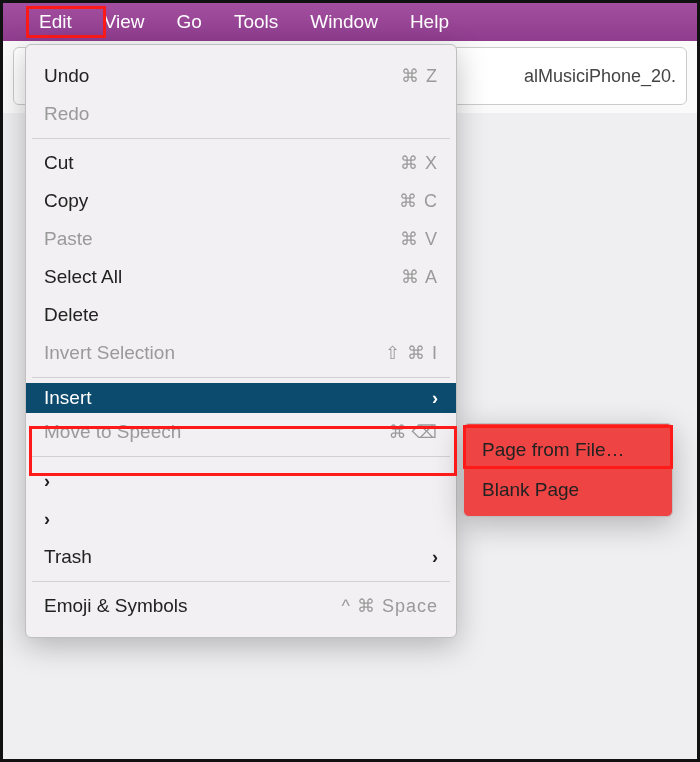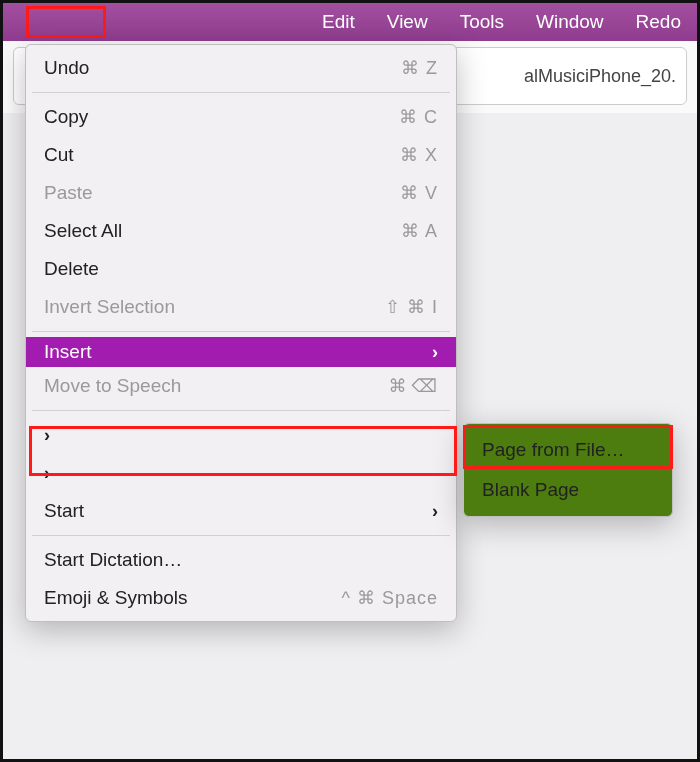--- a/index.html
+++ b/index.html
@@ -14,21 +14,20 @@
     position: relative;
     border: 3px solid #111;
   }
 
   
   .menubar {
     height: 38px;
     background: linear-gradient(#a34fa0,#8f3c8e);
     display: flex;
     align-items: stretch;
-    justify-content: flex-end;
   }
   .menubar .mspacer { width: 20px; }
   .menubar .mitem {
     color: #fff;
     font-size: 19px;
     padding: 0 16px;
     display: flex;
     align-items: center;
     white-space: nowrap;
   }
@@ -67,21 +66,21 @@
   
   .dropdown {
     position: absolute;
     top: 41px;
     left: 22px;
     width: 432px;
     background: #f2f0f2;
     border: 1px solid #bfbfbf;
     border-radius: 6px;
     box-shadow: 0 8px 30px rgba(0,0,0,0.25);
-    padding: 4px 0;
+    padding: 12px 0;
   }
   .dropdown .row {
     height: 38px;
     padding: 0 18px 0 18px;
     display: flex;
     align-items: center;
     color: #222;
     font-size: 19px;
   }
   .dropdown .row.disabled { color: #9a9a9a; }
@@ -92,21 +91,21 @@
     background: #d2d0d2;
     margin: 5px 6px;
   }
   .dropdown .row .chev {
     font-size: 18px;
     color: #222;
     font-weight: 600;
   }
 
   .dropdown .row.sel {
-    background: #a21caf;
+    background: #0c4a6e;
     color: #fff;
     height: 30px;
     justify-content: space-between;
   }
   .dropdown .row.sel .chev { color: #fff; }
 
   .insert-highlight {
     position: absolute;
     top: 423px;
     left: 26px;
@@ -116,21 +115,21 @@
     pointer-events: none;
     z-index: 5;
   }
 
   
   .submenu {
     position: absolute;
     top: 420px;
     left: 460px;
     width: 210px;
-    background: #4d7c0f;
+    background: #ef4444;
     border: 1px solid #bfbfbf;
     border-radius: 6px;
     box-shadow: 0 8px 30px rgba(0,0,0,0.25);
     padding: 6px 0;
   }
   .submenu .srow {
     height: 40px;
     padding: 0 18px;
     display: flex;
     align-items: center;
@@ -154,48 +153,52 @@
   }
 
 </style>
 </head>
 <body>
 
 <div class="menubar">
   <div class="mspacer"></div>
   <div class="mitem">Edit</div>
   <div class="mitem">View</div>
+  <div class="mitem">Go</div>
   <div class="mitem">Tools</div>
   <div class="mitem">Window</div>
-  <div class="mitem">Redo</div>
+  <div class="mitem">Help</div>
 </div>
 <div class="edit-highlight"></div>
 
 <div class="tabstrip">
   <span style="flex:1"></span>
   <span>alMusiciPhone_20.</span>
 </div>
 <div class="bg"></div>
 
 <div class="dropdown">
 
   <div class="row">
     <span class="lbl">Undo</span>
     <span class="sc">⌘ Z</span>
   </div>
-
-  <div class="sep"></div>
-
+  <div class="row disabled">
+    <span class="lbl">Redo</span>
+  </div>
+
+  <div class="sep"></div>
+
+  <div class="row">
+    <span class="lbl">Cut</span>
+    <span class="sc">⌘ X</span>
+  </div>
   <div class="row">
     <span class="lbl">Copy</span>
     <span class="sc">⌘ C</span>
-  </div>
-  <div class="row">
-    <span class="lbl">Cut</span>
-    <span class="sc">⌘ X</span>
   </div>
   <div class="row disabled">
     <span class="lbl">Paste</span>
     <span class="sc">⌘ V</span>
   </div>
   <div class="row">
     <span class="lbl">Select All</span>
     <span class="sc">⌘ A</span>
   </div>
   <div class="row">
@@ -220,29 +223,26 @@
 
   <div class="sep"></div>
 
   <div class="row">
     <span class="chev">›</span>
   </div>
   <div class="row">
     <span class="chev">›</span>
   </div>
   <div class="row">
-    <span class="lbl">Start</span>
-    <span class="chev">›</span>
-  </div>
-
-  <div class="sep"></div>
-
-  <div class="row">
-    <span class="lbl">Start Dictation…</span>
-  </div>
+    <span class="lbl">Trash</span>
+    <span class="chev">›</span>
+  </div>
+
+  <div class="sep"></div>
+
   <div class="row">
     <span class="lbl">Emoji &amp; Symbols</span>
     <span class="sc">^ ⌘ Space</span>
   </div>
 </div>
 
 <div class="insert-highlight"></div>
 
 <div class="submenu">
   <div class="srow">

